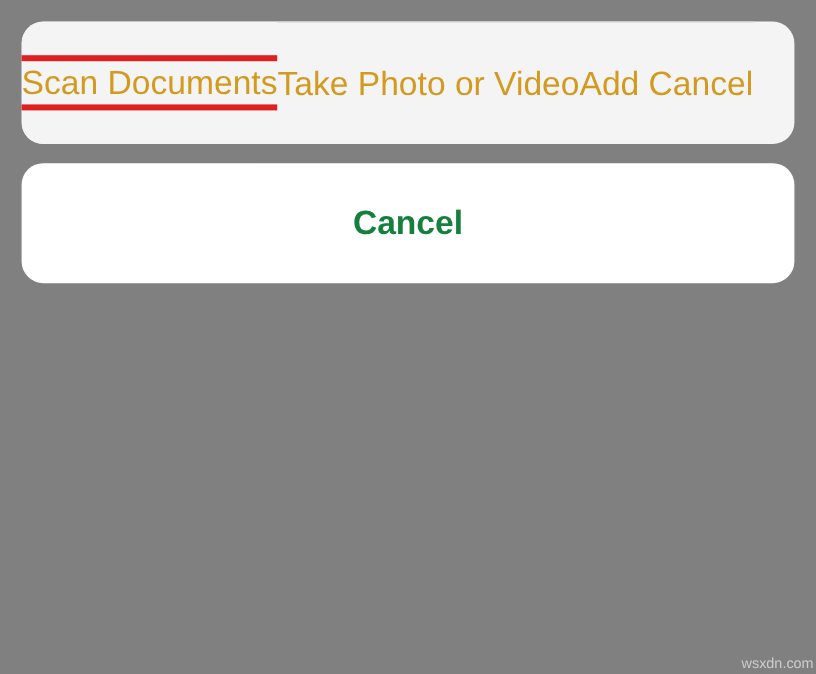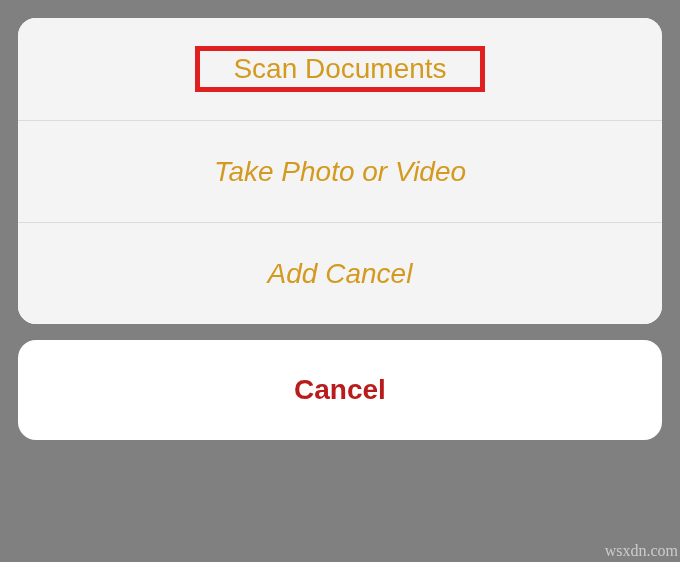--- a/index.html
+++ b/index.html
@@ -15,37 +15,36 @@
       display: flex;
       flex-direction: column;
       justify-content: flex-start;
       padding: 18px;
     }
     .sheet {
       background: #f4f4f4;
       border-radius: 18px;
       overflow: hidden;
       display: flex;
-      flex-direction: column;
+      flex-direction: row;
     }
     .menu-item {
       height: 102px;
       display: flex;
       align-items: center;
       justify-content: center;
       font-size: 28px;
       font-weight: 400;
       color: #d49a1f;
       background: #f4f4f4;
       cursor: pointer;
       position: relative;
     }
     .menu-item + .menu-item {
       border-top: 1px solid #dcdcdc;
-      font-style: italic;
     }
     .highlight-box {
       position: absolute;
       border: 5px solid #e02020;
       top: 28px;
       bottom: 28px;
       left: 50%;
       transform: translateX(-50%);
       width: 290px;
       pointer-events: none;
@@ -53,30 +52,30 @@
     .cancel-button {
       margin-top: 16px;
       background: #ffffff;
       border-radius: 18px;
       height: 100px;
       display: flex;
       align-items: center;
       justify-content: center;
       font-size: 28px;
       font-weight: 600;
-      color: #b91c1c;
+      color: #15803d;
       cursor: pointer;
     }
     .watermark {
       position: absolute;
       right: 2px;
       bottom: 2px;
-      font-size: 16px;
+      font-size: 12px;
       color: #cccccc;
-      font-family: Liberation Serif, serif;
+      font-family: Liberation Sans, sans-serif;
       margin-top: 43px;
     }
   </style>
 </head>
 <body>
 
 <div class="sheet">
 
   <div class="menu-item">
     <span>Scan Documents</span>

